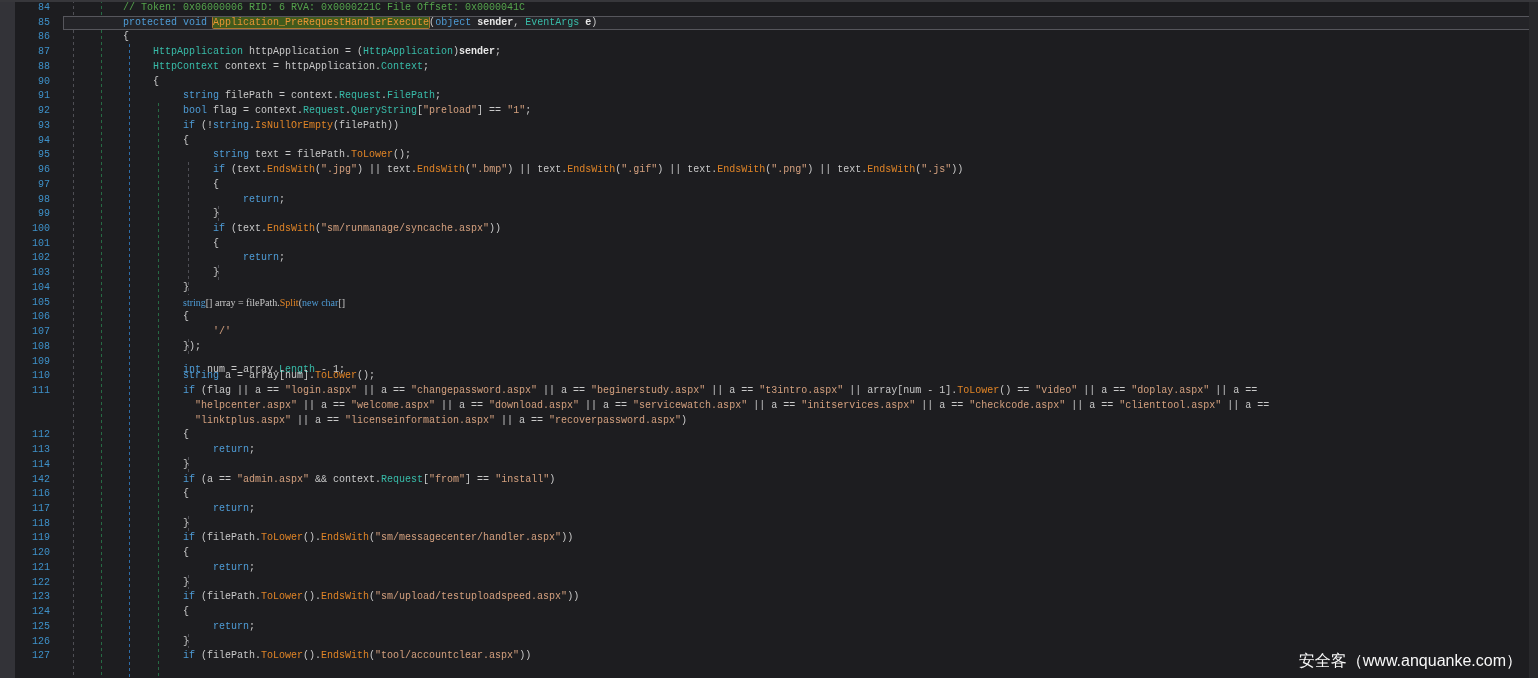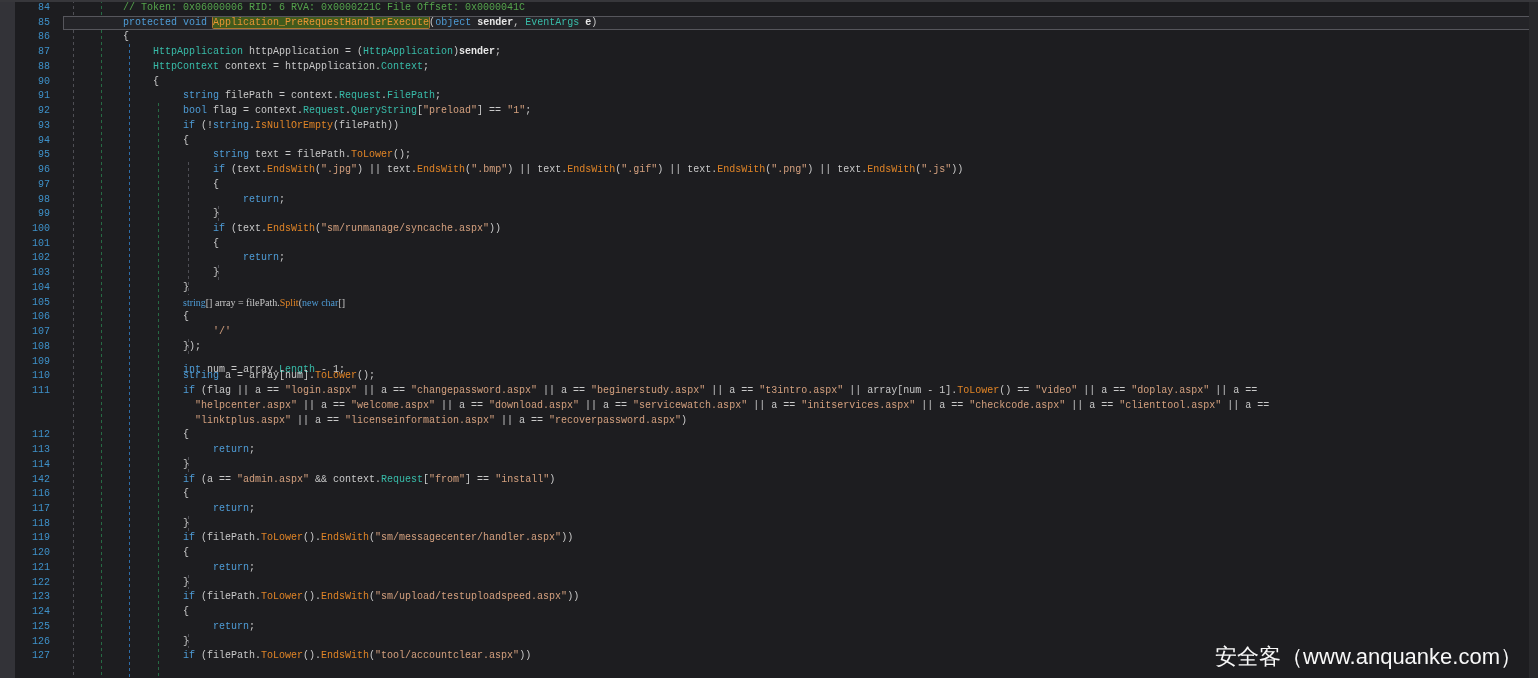--- a/index.html
+++ b/index.html
@@ -40,21 +40,21 @@
   .tok-h{
     color:var(--hlText,#E89434);
     background:var(--hlBg,#415A1C);
     box-shadow:0 0 0 1px var(--hlBorder,#B07830);
     border-radius:1px;
   }
   .watermark{
     position:absolute;right:16px;bottom:6px;z-index:6;
     color:var(--watermark,#F8F8F8);
     font-family:"Liberation Sans","DejaVu Sans",sans-serif;
-    font-size:22px;
+    font-size:16px;
   }
 </style>
 </head>
 <body>
 
 <div class="editor">
   <div class="top-strip"></div>
   <div class="glyph-margin"></div>
   <div class="guides" id="guides">
       <div class="guide g-gray" style="left: 73px; top: 0px; height: 678px;"></div>

